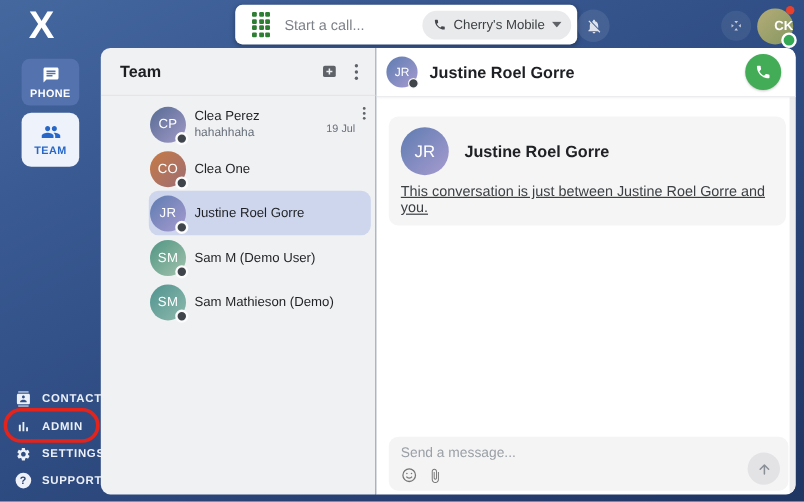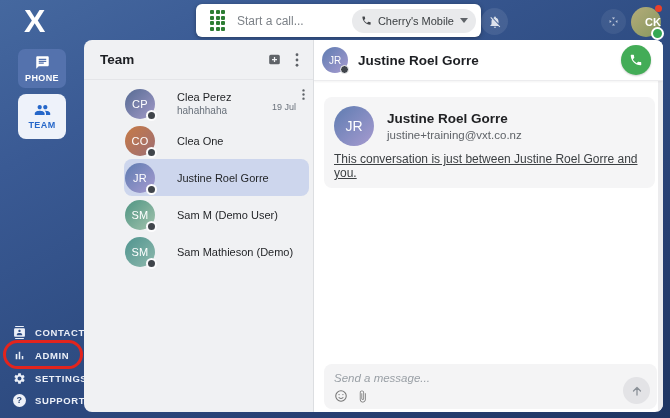--- a/index.html
+++ b/index.html
@@ -45,21 +45,21 @@
   .team-title{flex:1;font-size:13.5px;font-weight:700;color:#1d1f23;}
   .team-head .hd-ic{display:flex;align-items:center;justify-content:center;cursor:pointer;}
   .team-head .hd-ic + .hd-ic{margin-left:13px;}
   .conv-list{padding-top:5px;padding-left:36px;}
   .row{height:37px;margin:0 4px;padding-left:1px;display:flex;align-items:center;position:relative;border-radius:8px;cursor:pointer;}
   .row.selected{background:#cdd6ed;}
   .avatar{border-radius:50%;position:relative;display:flex;align-items:center;justify-content:center;color:#fff;flex-shrink:0;}
   .av-sm{width:30px;height:30px;font-size:11px;letter-spacing:.3px;}
   .status{position:absolute;right:-2px;bottom:-2px;width:11px;height:11px;border-radius:50%;background:#40454b;
     border:2px solid #fcfcfd;box-sizing:border-box;}
-  .conv-text{margin-left:22px;flex:1;min-width:0;}
+  .conv-text{margin-left:7px;flex:1;min-width:0;}
   .name{font-size:11px;color:#1f2124;white-space:nowrap;overflow:hidden;}
   .preview{font-size:10px;color:#68707a;margin-top:2px;}
   .meta{position:absolute;right:4px;top:3px;display:flex;flex-direction:column;align-items:flex-end;}
   .kebab-sm{height:12px;display:flex;align-items:center;}
   .date{font-size:9px;color:#68707a;margin-top:2px;margin-right:9px;}
   
   .chat-panel{position:absolute;left:313px;top:40px;width:350px;height:372px;background:#fff;
     border-radius:0 8px 8px 0;border-left:1px solid #dcdee1;box-sizing:border-box;overflow:hidden;}
   .chat-head{height:40px;display:flex;align-items:center;padding:0 12px 0 8px;border-bottom:1px solid #ececee;
     box-shadow:0 1px 2px rgba(0,0,0,.05);position:relative;z-index:2;background:#fff;}
@@ -68,21 +68,21 @@
   .chat-name{margin-left:10px;font-size:13.5px;font-weight:700;color:#1d1f23;flex:1;}
   .call-btn{width:30px;height:30px;border-radius:50%;background:#43ac57;display:flex;align-items:center;justify-content:center;
     cursor:pointer;box-shadow:0 1px 2px rgba(0,0,0,.2);}
   .intro-card{margin:16px 8px 0 10px;background:#f5f5f6;border-radius:8px;padding:9px 12px 8px 10px;}
   .intro-top{display:flex;align-items:center;gap:13px;}
   .av-lg{width:40px;height:40px;font-size:14px;}
   .intro-name{font-size:13.5px;font-weight:700;color:#202124;}
   .intro-email{font-size:11.5px;color:#5f6368;margin-top:3px;}
   .intro-note{margin-top:6px;font-size:12px;color:#3c4043;text-decoration:underline;}
   .composer{position:absolute;left:10px;right:6px;bottom:3px;height:45px;background:#f4f4f5;border-radius:8px;
-    box-sizing:border-box;padding:8px 10px;font-style:italic;}
+    box-sizing:border-box;padding:8px 10px;}
   .composer-ph{font-size:11.5px;color:#9aa0a6;cursor:text;}
   .composer-icons{position:absolute;left:10px;bottom:6px;display:flex;align-items:center;gap:8px;}
   .send-btn{position:absolute;right:7px;bottom:5px;width:27px;height:27px;border-radius:50%;background:#e3e3e6;
     display:flex;align-items:center;justify-content:center;cursor:pointer;}
   .scroll-track{position:absolute;top:0;right:0;bottom:0;width:5px;background:#ececee;border-radius:0 8px 8px 0;cursor:pointer;}
   svg{display:block;}
 </style>
 </head>
 <body>
 
@@ -274,21 +274,20 @@
     </div>
   </div>
 
   <div class="intro-card">
     <div class="intro-top">
       <div class="avatar av-lg" style="background: linear-gradient(135deg, rgb(94, 124, 177), rgb(167, 155, 208));">
         <span>JR</span>
       </div>
       <div>
         <div class="intro-name">Justine Roel Gorre</div>
-        <div class="intro-email">justine+training@vxt.co.nz</div>
       </div>
     </div>
     <div class="intro-note">This conversation is just between Justine Roel Gorre and you.</div>
   </div>
 
   <div class="composer">
     <div class="composer-ph">Send a message...</div>
     <div class="composer-icons">
       <span>
         <svg width="14" height="14" viewBox="0 0 24 24" fill="none" stroke="#757575" stroke-width="1.8">

